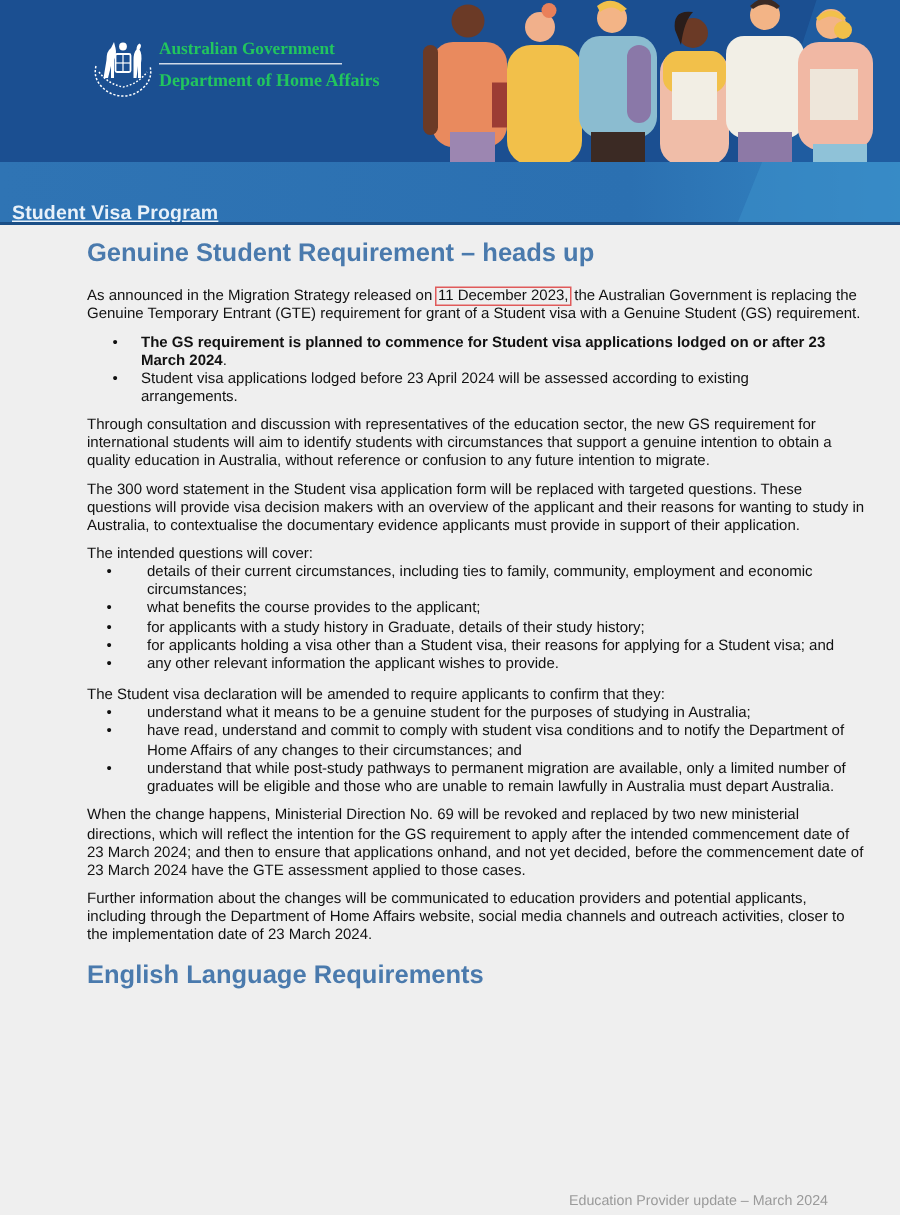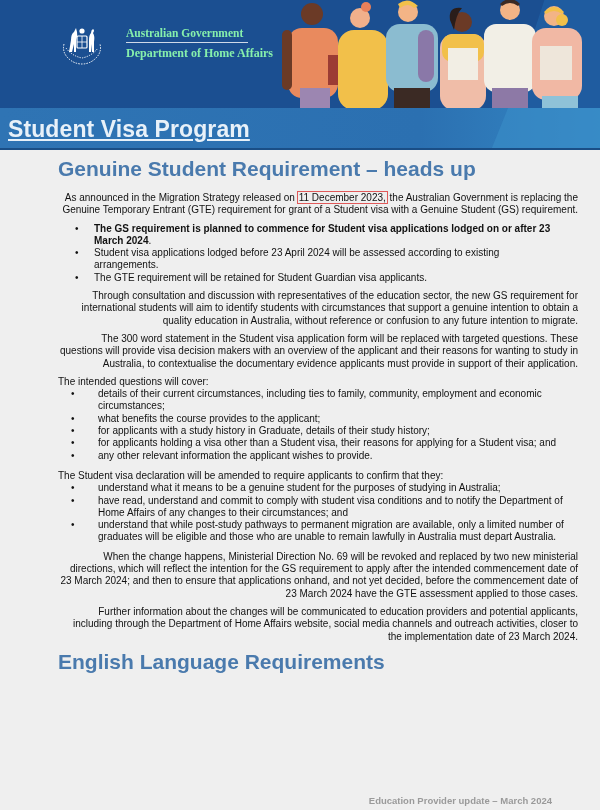--- a/index.html
+++ b/index.html
@@ -18,56 +18,56 @@
     }
     .header .diag {
       position: absolute; right: -40px; top: 0; width: 120px; height: 150px;
       background: #2368ad; transform: skewX(-18deg); opacity: .55;
     }
     .logo {
       position: absolute; left: 58px; top: 22px; height: 44px;
       display: flex; align-items: center;
     }
     .crest { width: 48px; height: 44px; }
-    .logo-text { margin-left: 20px; font-family: "Liberation Serif", serif; color: #86efac; }
+    .logo-text { margin-left: 0; font-family: "Liberation Serif", serif; color: #22c55e; }
     .logo-text .gov { font-size: 11.5px; font-weight: bold; padding-bottom: 3px; border-bottom: 1px solid #cfd9e8; width: 122px; }
     .logo-text .dept { font-size: 12px; font-weight: bold; padding-top: 3px; }
     .people { position: absolute; left: 270px; top: 0; width: 330px; height: 108px; }
 
     .band {
       position: absolute; left: 0; top: 108px; width: 600px; height: 40px;
       background: linear-gradient(90deg, #2f74b4 0%, #2b70b1 70%, #3487c4 100%);
       overflow: hidden;
     }
     .band .diag2 {
       position: absolute; left: 500px; top: -10px; width: 140px; height: 60px;
       background: #3a8dc8; transform: skewX(-22deg); opacity: .6;
     }
     .band-title {
-      position: absolute; left: 8px; top: 8px; font-size: 23px; font-weight: bold;
+      position: absolute; left: 8px; top: 26px; font-size: 13px; font-weight: bold;
       color: #e8f1f9; letter-spacing: .1px; text-decoration: underline;
     }
     .band-line { position: absolute; left: 0; top: 148px; width: 600px; height: 2px; background: #1a4e86; }
 
     
     .content { position: absolute; left: 58px; top: 152px; width: 520px; font-size: 10px; line-height: 12.3px; }
     h1.sec {
-      font-size: 21px; line-height: 26px; font-weight: bold; color: #4a7aad;
+      font-size: 17px; line-height: 26px; font-weight: bold; color: #4a7aad;
       margin: 4px 0 10px 0;
     }
-    p.para { margin-bottom: 6px; text-align: right; }
+    p.para { margin-bottom: 6px; }
     .hl { outline: 1px solid #e05a5a; outline-offset: 0px; padding: 0 1px; }
     ul.blist { list-style: none; margin: 0 12px 6px 0; }
     ul.blist li { position: relative; padding-left: 40px; }
     ul.blist li::before { content: "\2022"; position: absolute; left: 13px; top: 0; font-size: 10px; }
     ul.blist.first li { padding-left: 36px; }
     ul.blist.first li::before { left: 17px; }
     .bold { font-weight: bold; }
     .footer-note {
-      position: absolute; right: 48px; top: 795px; font-size: 9.5px; font-weight: bold; color: #9a9a9a;
+      position: absolute; right: 48px; top: 795px; font-size: 9.5px; font-weight: normal; color: #9a9a9a;
     }
   </style>
 </head>
 <body>
 
 <div class="header">
   <div class="diag"></div>
 
   <div class="logo">
     <svg class="crest" viewBox="0 0 48 44">
@@ -147,21 +147,20 @@
 <div class="band-line"></div>
 
 <div class="content">
   <h1 class="sec">Genuine Student Requirement – heads up</h1>
 
   <p class="para"><span>As announced in the Migration Strategy released on </span><span class="hl">11 December 2023,</span><span> the Australian Government is replacing the Genuine Temporary Entrant (GTE) requirement for grant of a Student visa with a Genuine Student (GS) requirement.</span></p>
 
   <ul class="blist first">
     <li><span class="bold">The GS requirement is planned to commence for Student visa applications lodged on or after 23 March 2024</span><span>.</span></li>
     <li><span>Student visa applications lodged before 23 April 2024 will be assessed according to existing arrangements.</span></li>
-    <li><span>The GTE requirement will be retained for Student Guardian visa applicants.</span></li>
   </ul>
 
   <p class="para">Through consultation and discussion with representatives of the education sector, the new GS requirement for international students will aim to identify students with circumstances that support a genuine intention to obtain a quality education in Australia, without reference or confusion to any future intention to migrate.</p>
   <p class="para">The 300 word statement in the Student visa application form will be replaced with targeted questions. These questions will provide visa decision makers with an overview of the applicant and their reasons for wanting to study in Australia, to contextualise the documentary evidence applicants must provide in support of their application.</p>
 
   <p>The intended questions will cover:</p>
   <ul class="blist" style="margin-bottom:8px;">
     <li>details of their current circumstances, including ties to family, community, employment and economic circumstances;</li>
     <li>what benefits the course provides to the applicant;</li>
     <li>for applicants with a study history in Graduate, details of their study history;</li>

